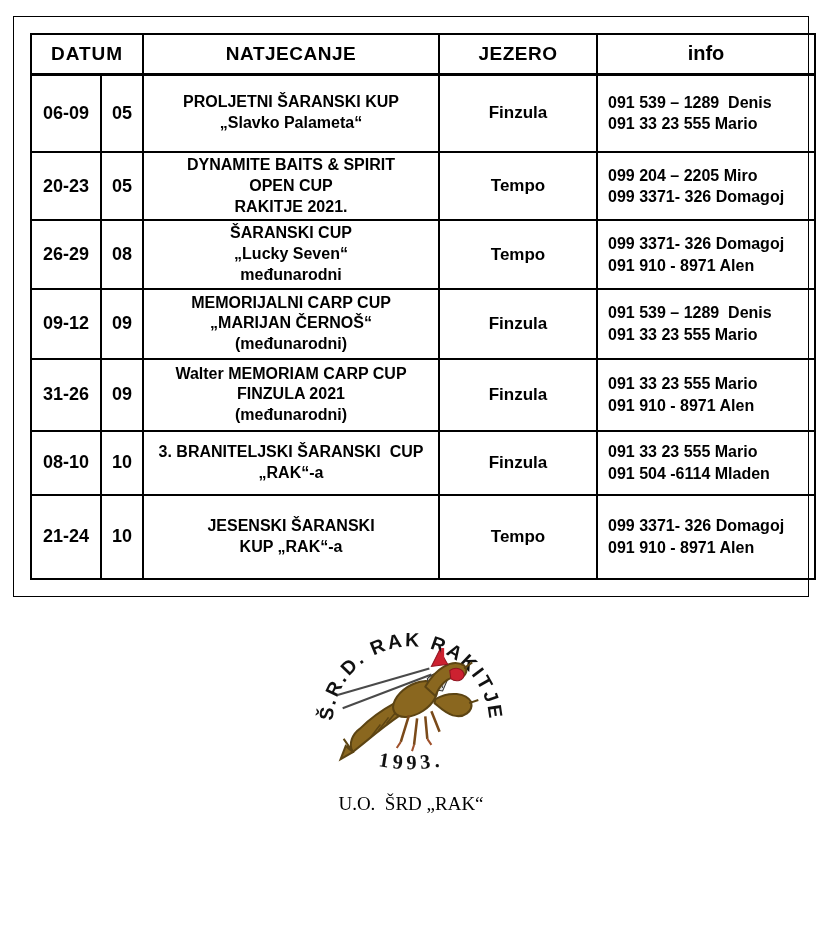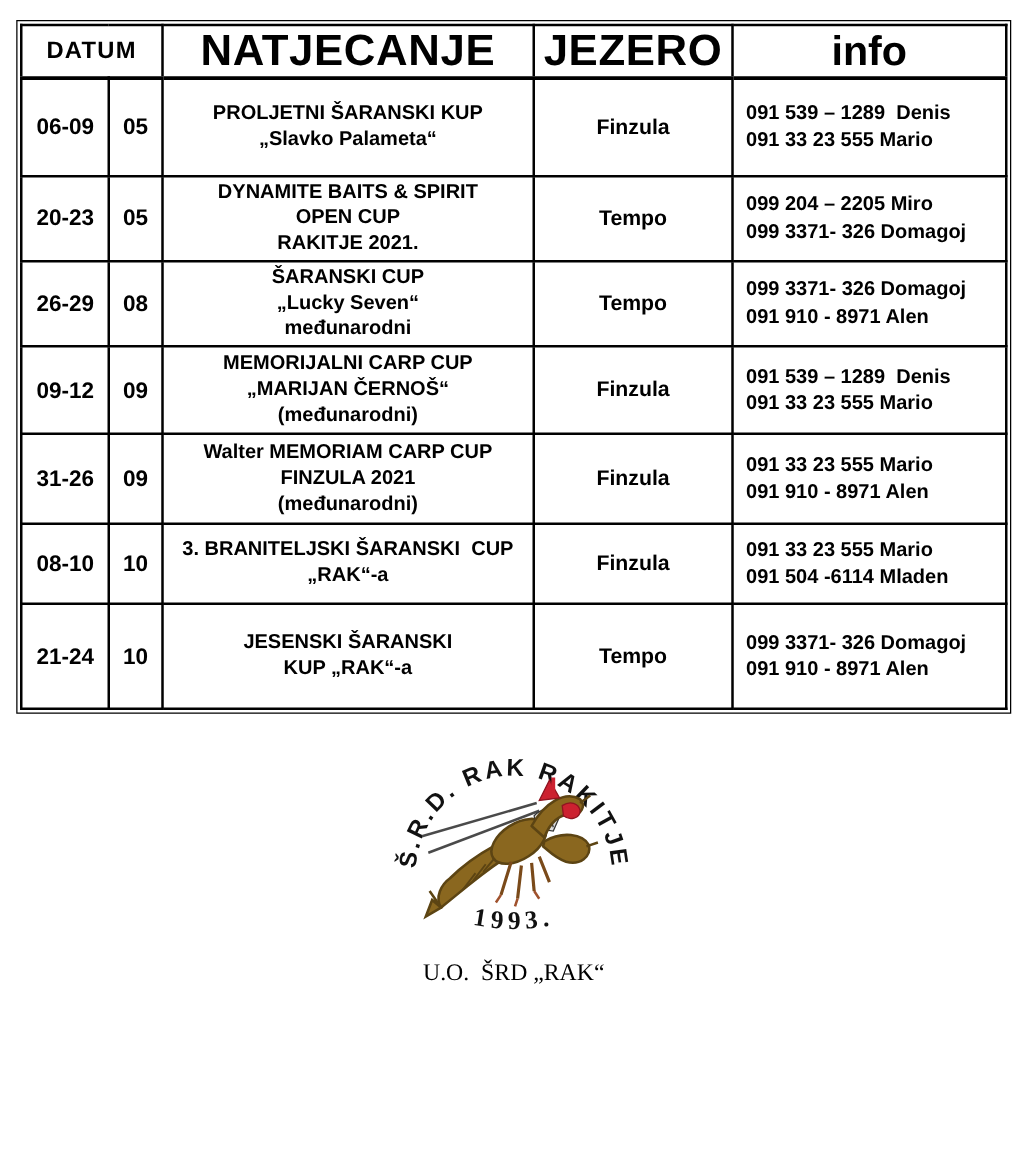--- a/index.html
+++ b/index.html
@@ -21,21 +21,21 @@
     font-size:29px;
     line-height:1.16;
     letter-spacing:0px;
   }
   .title .t-line { display:block; white-space:pre-wrap; }
 
   
   .table-wrap {
     margin:16px 13px 0 13px;
     border:1px solid #000;
-    padding:2px;
+    padding:16px;
   }
   table.cal {
     width:100%;
     border-collapse:collapse;
     table-layout:fixed;
     border:2px solid #000;
   }
   col.c-date  { width:70px; }
   col.c-month { width:42px; }
   col.c-comp  { width:296px; }
@@ -43,22 +43,22 @@
   col.c-info  { width:218px; }
 
   .cal th, .cal td {
     border:2px solid #000;
     vertical-align:middle;
     font-weight:bold;
   }
   .cal thead th { border-bottom:3px solid #000; height:40px; }
 
   th.h-datum { font-size:19px; letter-spacing:1px; }
-  th.h-big   { font-size:35px; letter-spacing:0.5px; }
-  th.h-info  { font-size:33px; }
+  th.h-big   { font-size:19px; letter-spacing:0.5px; }
+  th.h-info  { font-size:20px; }
 
   tbody tr:nth-child(1) { height:78px; }
   tbody tr:nth-child(2) { height:62px; }
   tbody tr:nth-child(3) { height:48px; }
   tbody tr:nth-child(4) { height:70px; }
   tbody tr:nth-child(5) { height:72px; }
   tbody tr:nth-child(6) { height:64px; }
   tbody tr:nth-child(7) { height:84px;border-radius:27px; }
   tbody tr:nth-child(8) { height:72px; }
 

